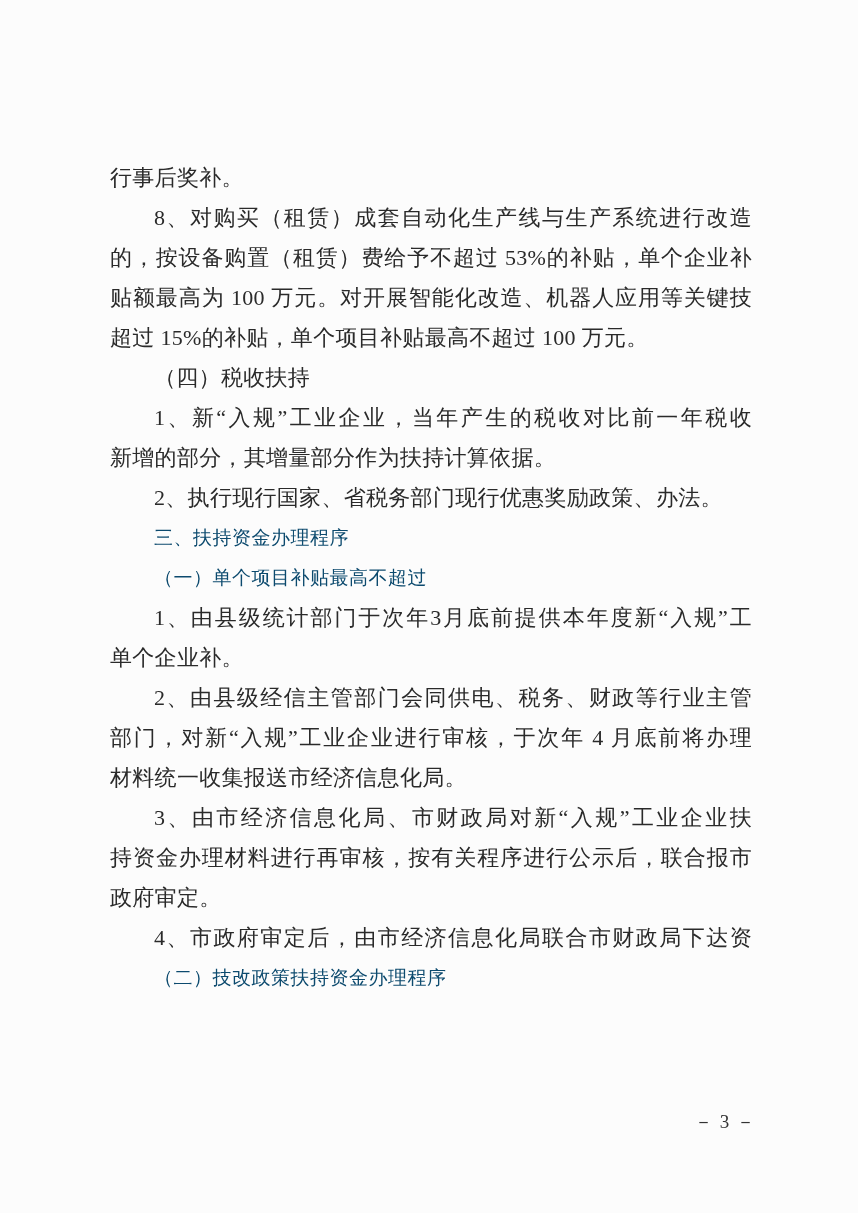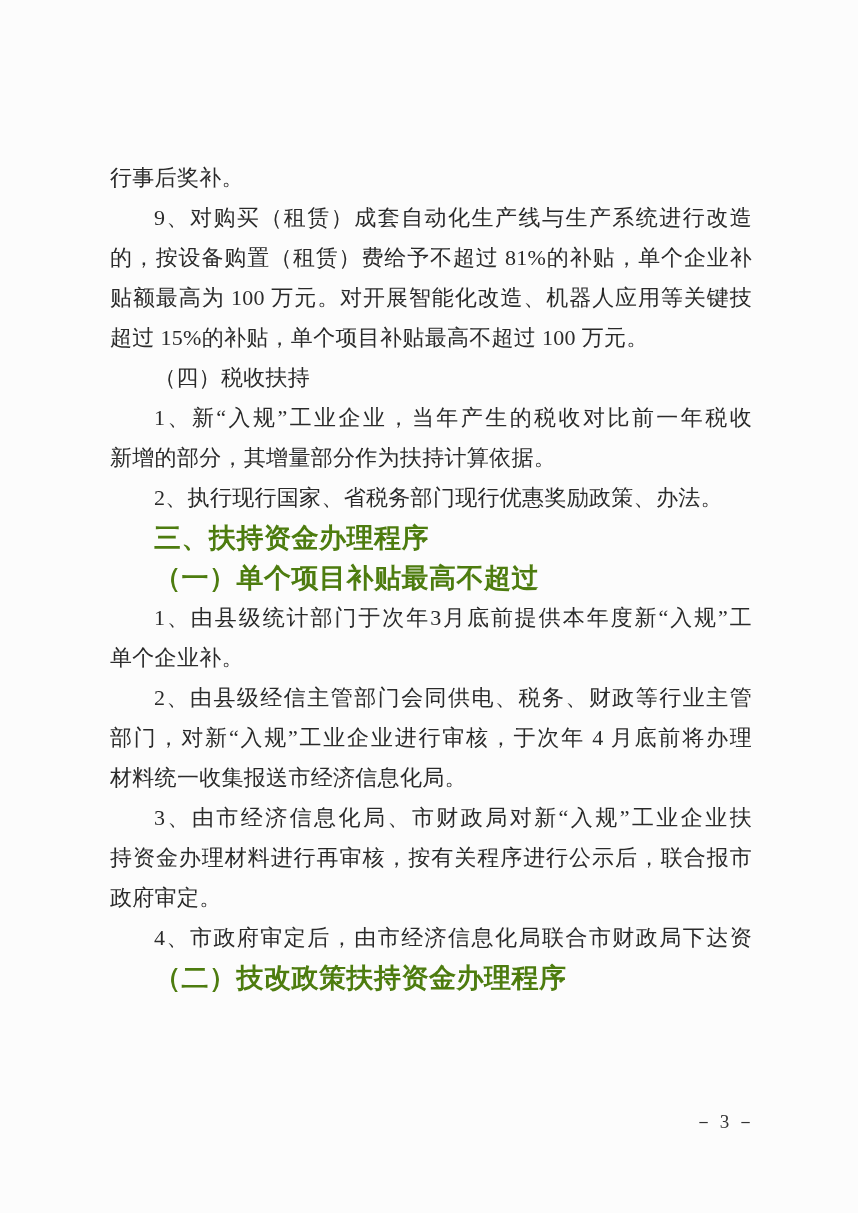--- a/index.html
+++ b/index.html
@@ -36,23 +36,23 @@
   }
   .line.indent {
     text-indent: 44px;
   }
   .line.justify {
     text-align: justify;
     text-align-last: justify;
   }
   .line.heading {
     font-family: "Liberation Sans", sans-serif;
-    font-weight: 700;
-    font-size: 27px;
-    color: #4d7c0f;
+    font-weight: 400;
+    font-size: 19px;
+    color: #0c4a6e;
     letter-spacing: 0.5px;
   }
   .page-number {
     position: absolute;
     top: 1107px;
     left: 660px;
     width: 130px;
     height: 30px;
     line-height: 30px;
     text-align: center;
@@ -61,22 +61,22 @@
     font-family: "Liberation Serif", serif;
     letter-spacing: 1px;
   }
 </style>
 </head>
 <body>
 
 <main class="page">
   <section class="text-block" id="text-block">
       <div class="line">行事后奖补。</div>
-      <div class="line indent justify">9、对购买（租赁）成套自动化生产线与生产系统进行改造</div>
-      <div class="line justify">的，按设备购置（租赁）费给予不超过 81%的补贴，单个企业补</div>
+      <div class="line indent justify">8、对购买（租赁）成套自动化生产线与生产系统进行改造</div>
+      <div class="line justify">的，按设备购置（租赁）费给予不超过 53%的补贴，单个企业补</div>
       <div class="line justify">贴额最高为 100 万元。对开展智能化改造、机器人应用等关键技</div>
       <div class="line">超过 15%的补贴，单个项目补贴最高不超过 100 万元。</div>
       <div class="line indent">（四）税收扶持</div>
       <div class="line indent justify">1、新“入规”工业企业，当年产生的税收对比前一年税收</div>
       <div class="line">新增的部分，其增量部分作为扶持计算依据。</div>
       <div class="line indent">2、执行现行国家、省税务部门现行优惠奖励政策、办法。</div>
       <div class="line heading indent">三、扶持资金办理程序</div>
       <div class="line heading indent">（一）单个项目补贴最高不超过</div>
       <div class="line indent justify">1、由县级统计部门于次年3月底前提供本年度新“入规”工</div>
       <div class="line">单个企业补。</div>

